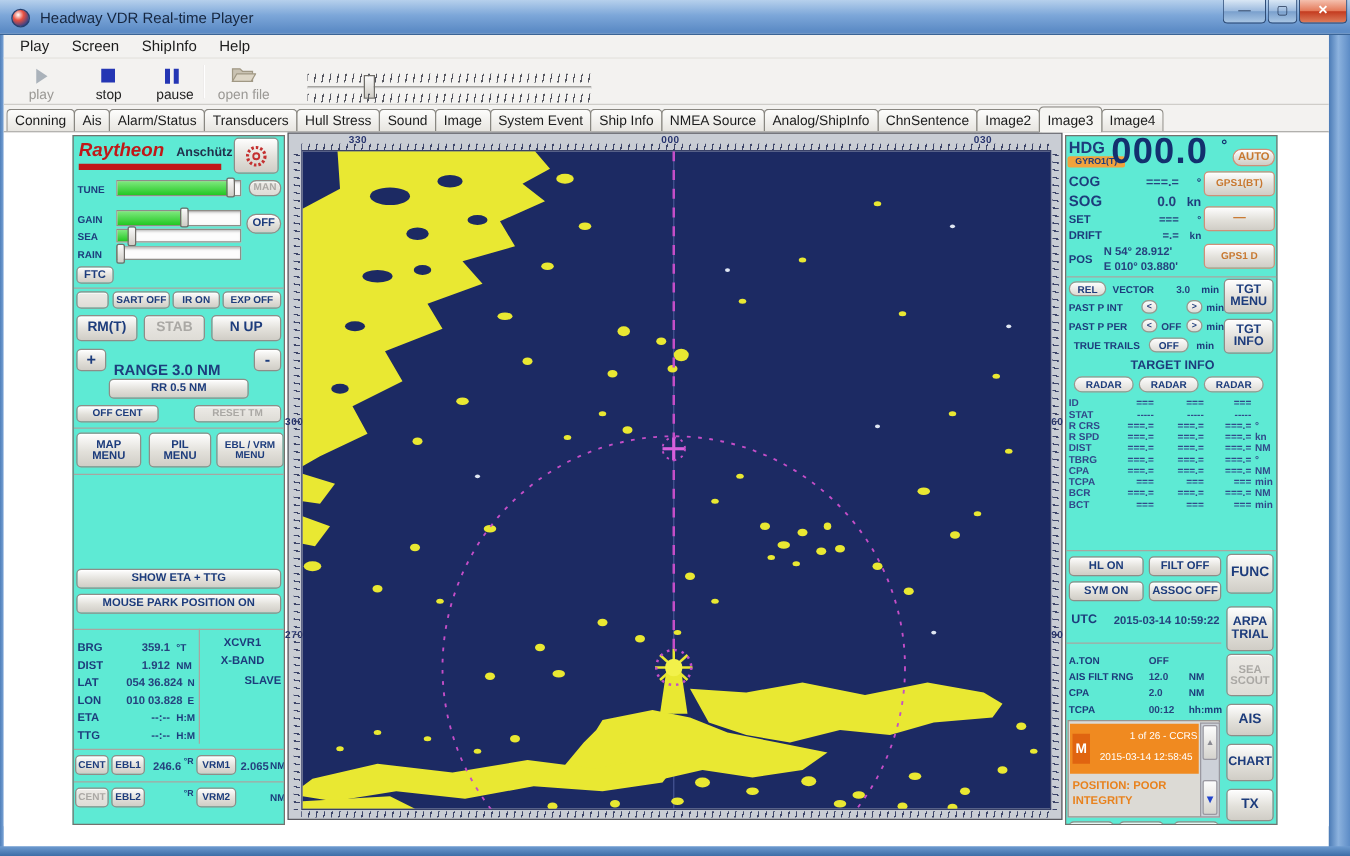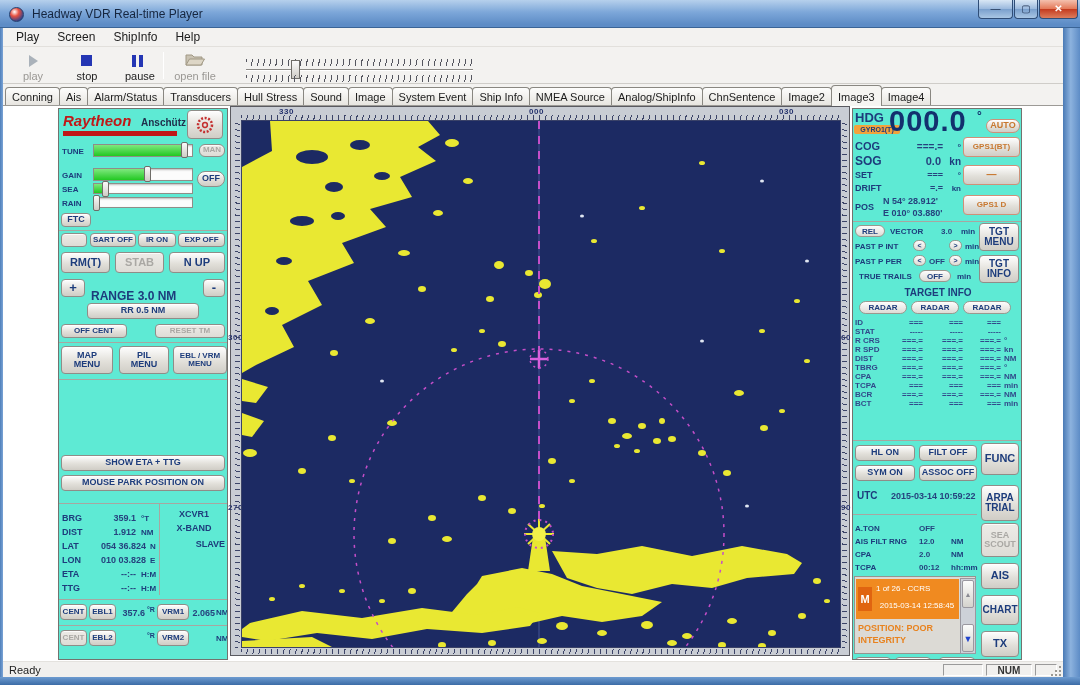--- a/index.html
+++ b/index.html
@@ -226,21 +226,21 @@
         <span class="rl" style="font-size:8px;margin-left:5px">H:M</span>
       </div>
     <span class="lab" style="left:104px;top:400px;width:62px;text-align:center;font-size:9px">XCVR1</span>
     <span class="lab" style="left:104px;top:414px;width:62px;text-align:center;font-size:9px">X-BAND</span>
     <span class="lab" style="left:104px;top:430px;width:62px;text-align:right;font-size:9px">SLAVE</span>
 
     <div class="divline" style="left:0;top:490px;width:170px"></div>
 
     <div class="btn" style="left:1px;top:495px;width:27px;height:16px;font-size:8px">CENT</div>
     <div class="btn" style="left:30px;top:495px;width:27px;height:16px;font-size:8px">EBL1</div>
-    <span class="rv abs" style="left:60px;top:499px;font-size:9px;width:26px;text-align:right">357.6</span>
+    <span class="rv abs" style="left:60px;top:499px;font-size:9px;width:26px;text-align:right">246.6</span>
     <span class="rl abs" style="left:88px;top:497px;font-size:7px">°R</span>
     <div class="btn" style="left:98px;top:495px;width:32px;height:16px;font-size:8px">VRM1</div>
     <span class="rv abs" style="left:130px;top:499px;font-size:9px;width:26px;text-align:right">2.065</span>
     <span class="rl abs" style="left:157px;top:499px;font-size:8px">NM</span>
     <div class="divline" style="left:0;top:516px;width:170px"></div>
     <div class="btn dis" style="left:1px;top:521px;width:27px;height:16px;font-size:8px">CENT</div>
     <div class="btn" style="left:30px;top:521px;width:27px;height:16px;font-size:8px">EBL2</div>
     <span class="rv abs" style="left:60px;top:525px;font-size:9px;width:26px;text-align:right"></span>
     <span class="rl abs" style="left:88px;top:523px;font-size:7px">°R</span>
     <div class="btn" style="left:98px;top:521px;width:32px;height:16px;font-size:8px">VRM2</div>
@@ -558,48 +558,32 @@
         <span class="rl" style="font-size:8px;width:26px">hh:mm</span>
       </div>
     <div class="btn dis" style="left:128px;top:414px;width:38px;height:34px;font-size:9px">
         <span>SEA</span>
         <span>SCOUT</span>
       </div>
 
     <div class="alertbox" style="left:1px;top:467px;width:122px;height:78px">
       <div class="alertsel" style="left:1px;top:2px;width:103px;height:40px">
         <span class="abs" style="left:2px;top:8px;width:14px;height:24px;background:#e06410;color:#fff;font-weight:bold;font-size:11px;text-align:center;line-height:24px">M</span>
-        <span class="abs" style="left:20px;top:5px;width:82px;font-size:8px;text-align:left">1 of 26 - CCRS</span>
+        <span class="abs" style="left:20px;top:5px;width:82px;font-size:8px;text-align:right">1 of 26 - CCRS</span>
         <span class="abs" style="left:18px;top:22px;width:86px;font-size:8px;text-align:center">2015-03-14 12:58:45</span>
       </div>
       <span class="warn" style="left:3px;top:46px">POSITION: POOR</span>
       <span class="warn" style="left:3px;top:58px">INTEGRITY</span>
       <div class="sbtrack" style="left:105px;top:1px;width:16px;height:76px">
         <div class="abs" style="left:1px;top:1px;width:12px;height:28px;background:linear-gradient(#fcfcfc,#d5d3cd);border:1px solid #9a98a0;border-radius:2px;text-align:center;font-size:7px;color:#8a8a92;line-height:28px">▲</div>
         <div class="abs" style="left:1px;top:45px;width:12px;height:28px;background:linear-gradient(#fcfcfc,#d5d3cd);border:1px solid #9a98a0;border-radius:2px;text-align:center;font-size:9px;color:#2244cc;line-height:28px">▼</div>
       </div>
     </div>
     <div class="btn" style="left:128px;top:454px;width:38px;height:26px;font-size:11px">AIS</div>
     <div class="btn" style="left:128px;top:486px;width:38px;height:30px;font-size:10px">CHART</div>
     <div class="btn" style="left:128px;top:522px;width:38px;height:26px;font-size:11px">TX</div>
     <div class="btn" style="left:2px;top:548px;width:36px;height:10px"></div>
     <div class="btn" style="left:42px;top:548px;width:36px;height:10px"></div>
     <div class="btn" style="left:86px;top:548px;width:36px;height:10px"></div>
   </div>
 
-  <div class="abs statusbar">
-    <span class="abs" style="left:6px;top:2px">Ready</span>
-    <div class="inset" style="left:940px;top:2px;width:40px;height:12px"></div>
-    <div class="inset" style="left:983px;top:2px;width:46px;height:12px;font-weight:bold">NUM</div>
-    <div class="inset" style="left:1032px;top:2px;width:22px;height:12px"></div>
-    <svg class="abs" style="left:1048px;top:4px" width="11" height="11" viewBox="0 0 11 11">
-        <g fill="#9a9892">
-          <rect x="8" y="8" width="2" height="2"></rect>
-          <rect x="8" y="4" width="2" height="2"></rect>
-          <rect x="4" y="8" width="2" height="2"></rect>
-          <rect x="8" y="0" width="2" height="2"></rect>
-          <rect x="0" y="8" width="2" height="2"></rect>
-          <rect x="4" y="4" width="2" height="2"></rect>
-        </g>
-      </svg>
-  </div>
 
 </div>
 
 </body></html>

